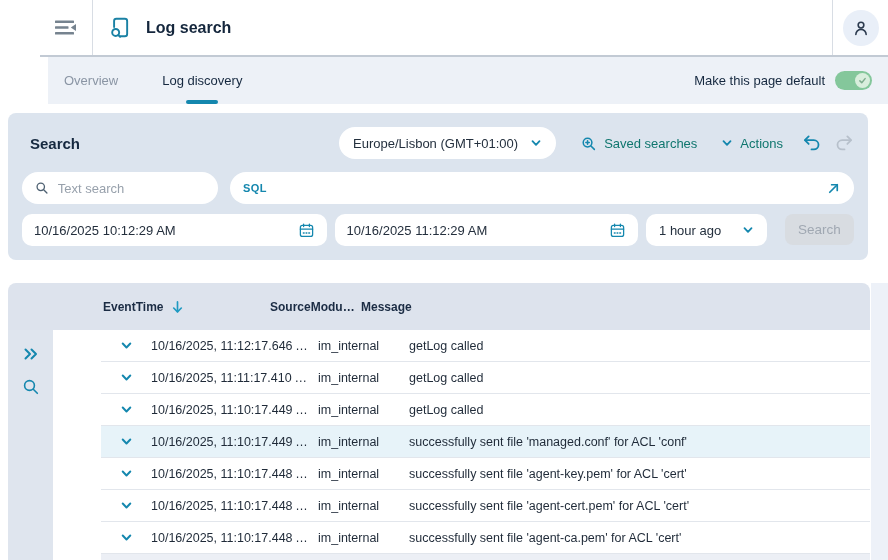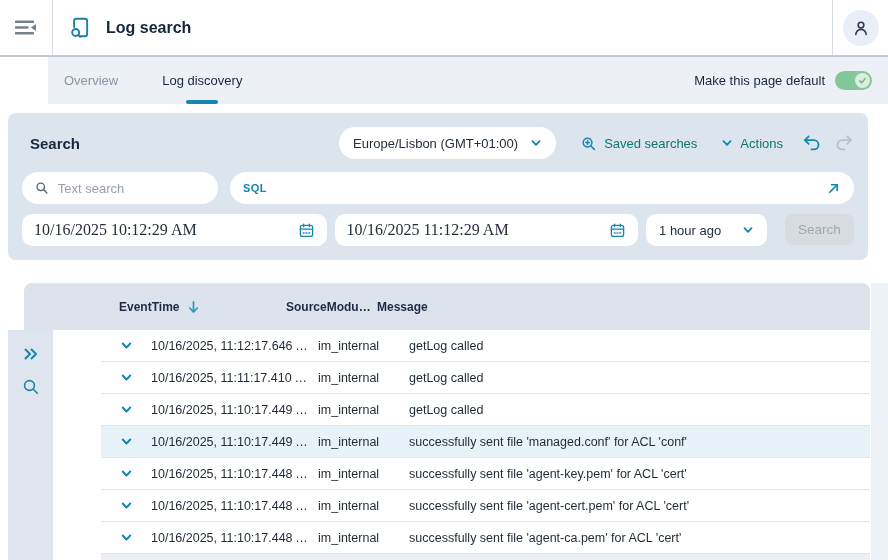--- a/index.html
+++ b/index.html
@@ -1,21 +1,21 @@
 <!DOCTYPE html>
 <html><head>
 <meta charset="utf-8">
 <style>
   * { margin:0; padding:0; box-sizing:border-box; }
   html,body { width:888px; height:560px; overflow:hidden; background:#fff;
     font-family:"Liberation Sans", sans-serif; }
   button { font-family:inherit; cursor:pointer; }
 
   
-  .topbar { height:57px; background:#fff; border-bottom:2px solid #c2cad4; display:flex; align-items:stretch; }
+  .topbar { height:57px; background:#fff; border-bottom:2px solid #c2cad4; display:flex; align-items:stretch;margin-left:40px; }
   .menu-area { width:53px; border-right:1px solid #d8dde4; display:flex; align-items:center; justify-content:center; }
   .menu-btn { background:none; border:none; display:flex; }
   .title-area { flex:1; display:flex; align-items:center; gap:13px; padding-left:13px; }
   .page-title { font-size:16px; font-weight:700; color:#14263c; }
   .avatar-area { width:56px; border-left:1px solid #d8dde4; display:flex; align-items:center; justify-content:center; }
   .avatar { width:36px; height:36px; border-radius:50%; background:#e9eff8; border:none;
     display:flex; align-items:center; justify-content:center; }
 
   
   .tabbar { height:47px; background:#edf1f7; display:flex; align-items:center; padding-right:16px;margin-left:48px; }
@@ -43,35 +43,35 @@
   .text-search { width:196px; gap:9px; }
   .text-search input { border:none; outline:none; width:100%; font-size:13px; color:#333;
     font-family:inherit; background:transparent; }
   .text-search input::placeholder { color:#98a1ac; }
   .sql-field { flex:1; }
   .sql-label { font-size:11px; font-weight:700; letter-spacing:.4px; color:#1487ae; }
   .sql-expand { margin-left:auto; background:none; border:none; display:flex; }
   .p-row3 { display:flex; gap:8px; margin-top:10px; }
   .date-input { height:32px; border-radius:10px; background:#fff; display:flex; align-items:center;
     padding:0 12px; width:308px; }
-  .date-input input { border:none; outline:none; flex:1; font-size:16px; color:#242f3d;
-    font-family:Liberation Serif, serif; background:transparent; }
+  .date-input input { border:none; outline:none; flex:1; font-size:13px; color:#242f3d;
+    font-family:Liberation Sans, sans-serif; background:transparent; }
   .cal-btn { background:none; border:none; display:flex; }
   .rel-select { width:122px; height:32px; border-radius:10px; background:#fff; border:none;
     display:flex; align-items:center; justify-content:space-between; padding:0 13px;
     font-size:13px; color:#24303e; }
   .search-btn { width:70px; height:31px; margin-left:10px; border:none; border-radius:8px;
     background:#d8dce1; color:#a0a8b2; font-size:13.5px; font-weight:500; cursor:default; }
 
   
   .results { position:relative; margin:23px 0 0 8px; width:880px; height:277px; }
   .scroll-gutter { position:absolute; top:0; right:0; width:17px; height:277px; background:#edf1f8; }
   .table-wrap { width:862px; }
   .thead { height:47px; background:#dde3ed; border-radius:8px 8px 0 0; display:grid;
-    grid-template-columns:45px 50px 167px 91px 1fr; align-items:center;margin-left:16px; }
+    grid-template-columns:45px 50px 167px 91px 1fr; align-items:center; }
   .th { font-size:12px; font-weight:600; color:#1b2c44; display:flex; align-items:center; gap:8px; }
   .sort-btn { background:none; border:none; display:flex; }
   .tbody { display:flex; height:230px; overflow:hidden;gap:48px; }
   .side-strip { width:45px; background:#dfe5ee; display:flex; flex-direction:column; align-items:center;
     padding-top:17px; gap:17px; }
   .strip-btn { background:none; border:none; display:flex; }
   .rows { flex:1; }
   .row { height:32px; display:grid; grid-template-columns:50px 167px 91px 1fr; align-items:center;
     border-bottom:1px solid #e2e6ec; background:#fff; font-size:12.5px; color:#1f2a38; }
   .row.highlighted { background:#e7f3f9; }

